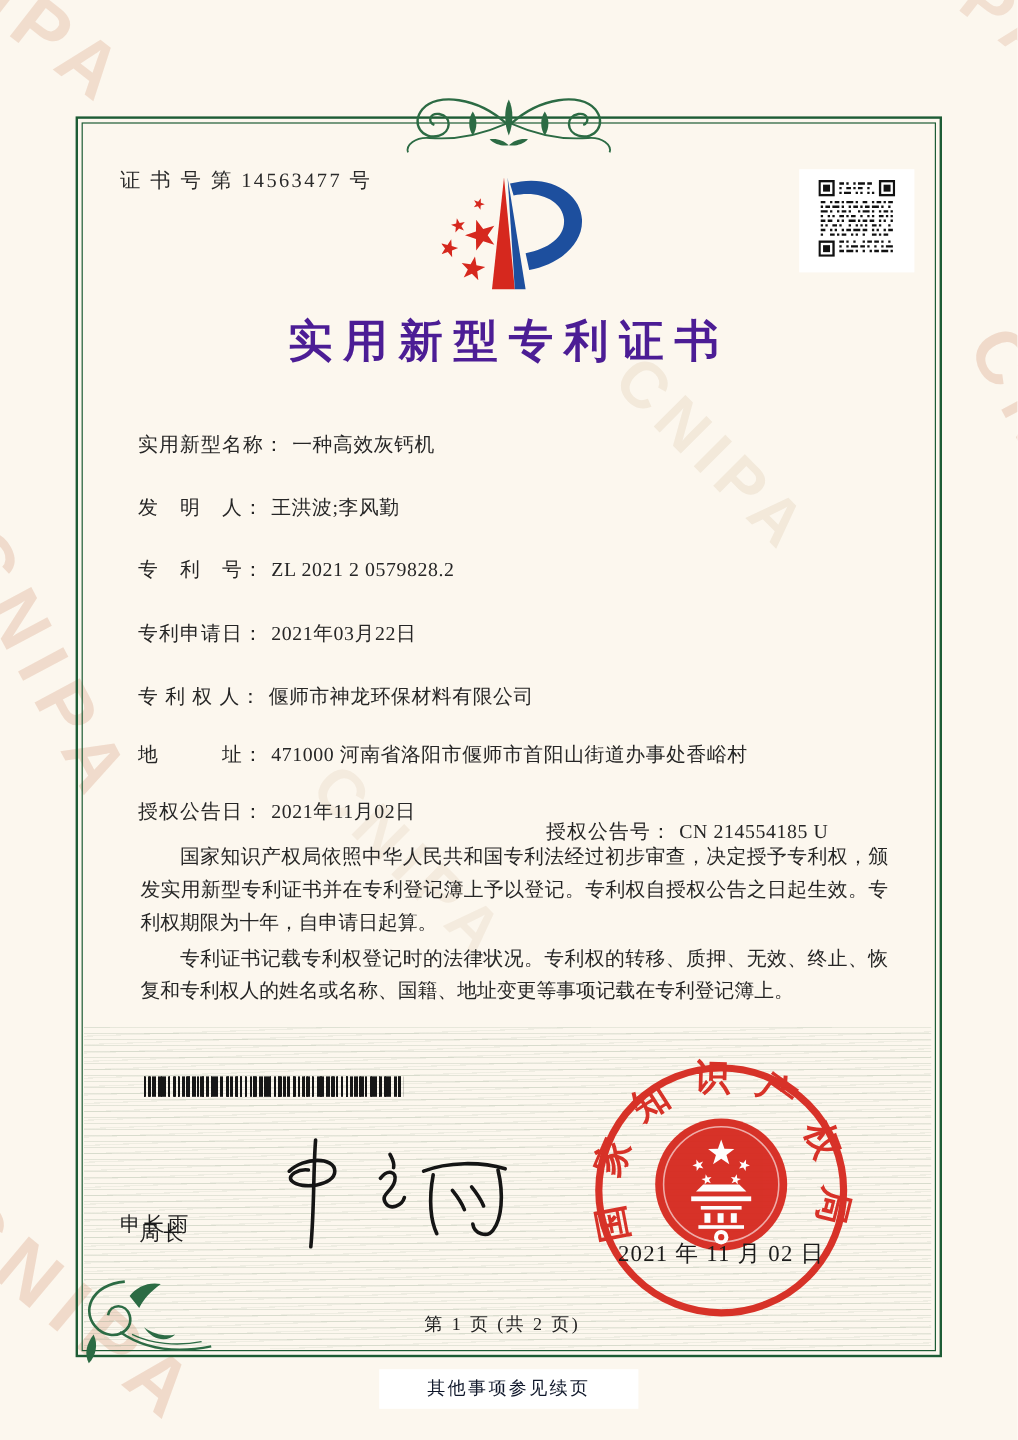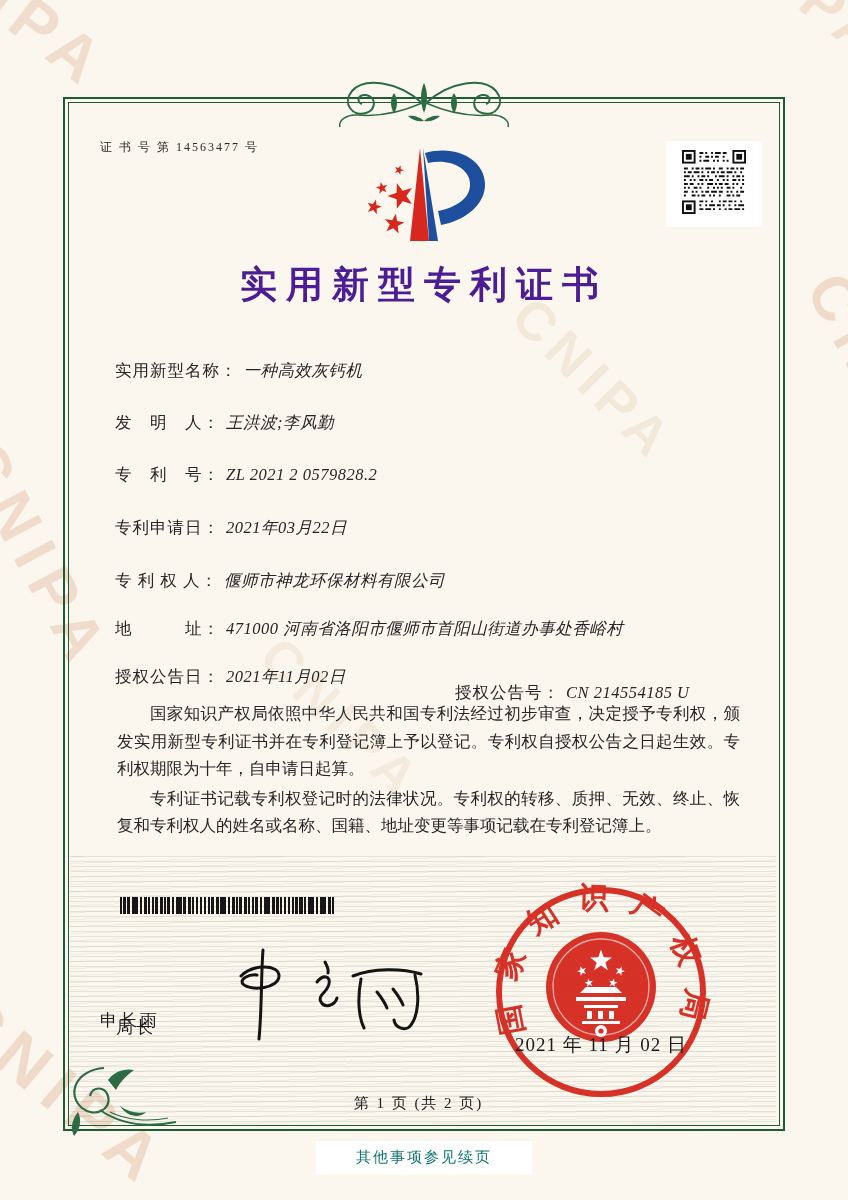--- a/index.html
+++ b/index.html
@@ -38,38 +38,38 @@
   
   .waveband{
     position:absolute;left:70px;top:856px;width:706px;height:268px;
     background:
       repeating-linear-gradient(180deg, rgba(125,150,122,.20) 0 1px, rgba(0,0,0,0) 1px 5px),
       repeating-linear-gradient(178deg, rgba(125,150,122,.10) 0 1px, rgba(0,0,0,0) 1px 7px);
   }
   
   .certno{
     position:absolute;left:100px;top:139px;
-    font-size:12px;letter-spacing:2px;color:#2a2a2a;
+    font-size:17px;letter-spacing:2px;color:#2a2a2a;
   }
   .logo{position:absolute;left:368px;top:144px;width:132px;height:110px;}
   .qr-patch{
     position:absolute;left:666px;top:141px;width:96px;height:86px;
     background:#ffffff;
   }
   .qr{position:absolute;left:16px;top:9px;width:64px;height:64px;}
   .doc-title{
     position:absolute;left:0;top:260px;width:848px;
     text-align:center;
     font-size:37px;font-weight:bold;letter-spacing:9px;
     color:#4c1d95;
   }
   
   .row{position:absolute;left:115px;font-size:16.5px;color:#262626;white-space:nowrap;}
   .row .lbl{letter-spacing:1px;}
-  .row .val{margin-left:6px;letter-spacing:.5px;font-style:italic;}
+  .row .val{margin-left:6px;letter-spacing:.5px;}
   .grant-pair{position:absolute;left:340px;top:16px;}
   
   .paras{
     position:absolute;left:115px;top:698px;width:627px;
     font-size:16.5px;line-height:27.5px;text-align:justify;color:#262626;
   }
   .paras p{margin:2px;text-indent:2em;}
   
   .barcode{
     position:absolute;left:120px;top:897px;width:216px;height:17px;
@@ -85,21 +85,21 @@
   
   .seal{position:absolute;left:487px;top:879px;width:228px;height:228px;opacity:.95;}
   
   .pageinfo{
     position:absolute;left:0;top:1094px;width:837px;text-align:center;
     font-size:15px;letter-spacing:2px;color:#222;
   }
   .contnote{
     position:absolute;left:50%;top:1141px;transform:translateX(-50%);
     background:#ffffff;padding:7px 40px;
-    font-size:15px;letter-spacing:2px;color:#0f766e;white-space:nowrap;
+    font-size:15px;letter-spacing:2px;color:#0f172a;white-space:nowrap;
   }
   .ornament-top{position:absolute;left:294px;top:70px;width:260px;height:66px;}
   .ornament-corner{position:absolute;left:50px;top:1060px;width:132px;height:80px;}
 </style>
 </head>
 <body>
 
 <div class="page">
 
   <div class="wm wm1">CNIPA</div>

